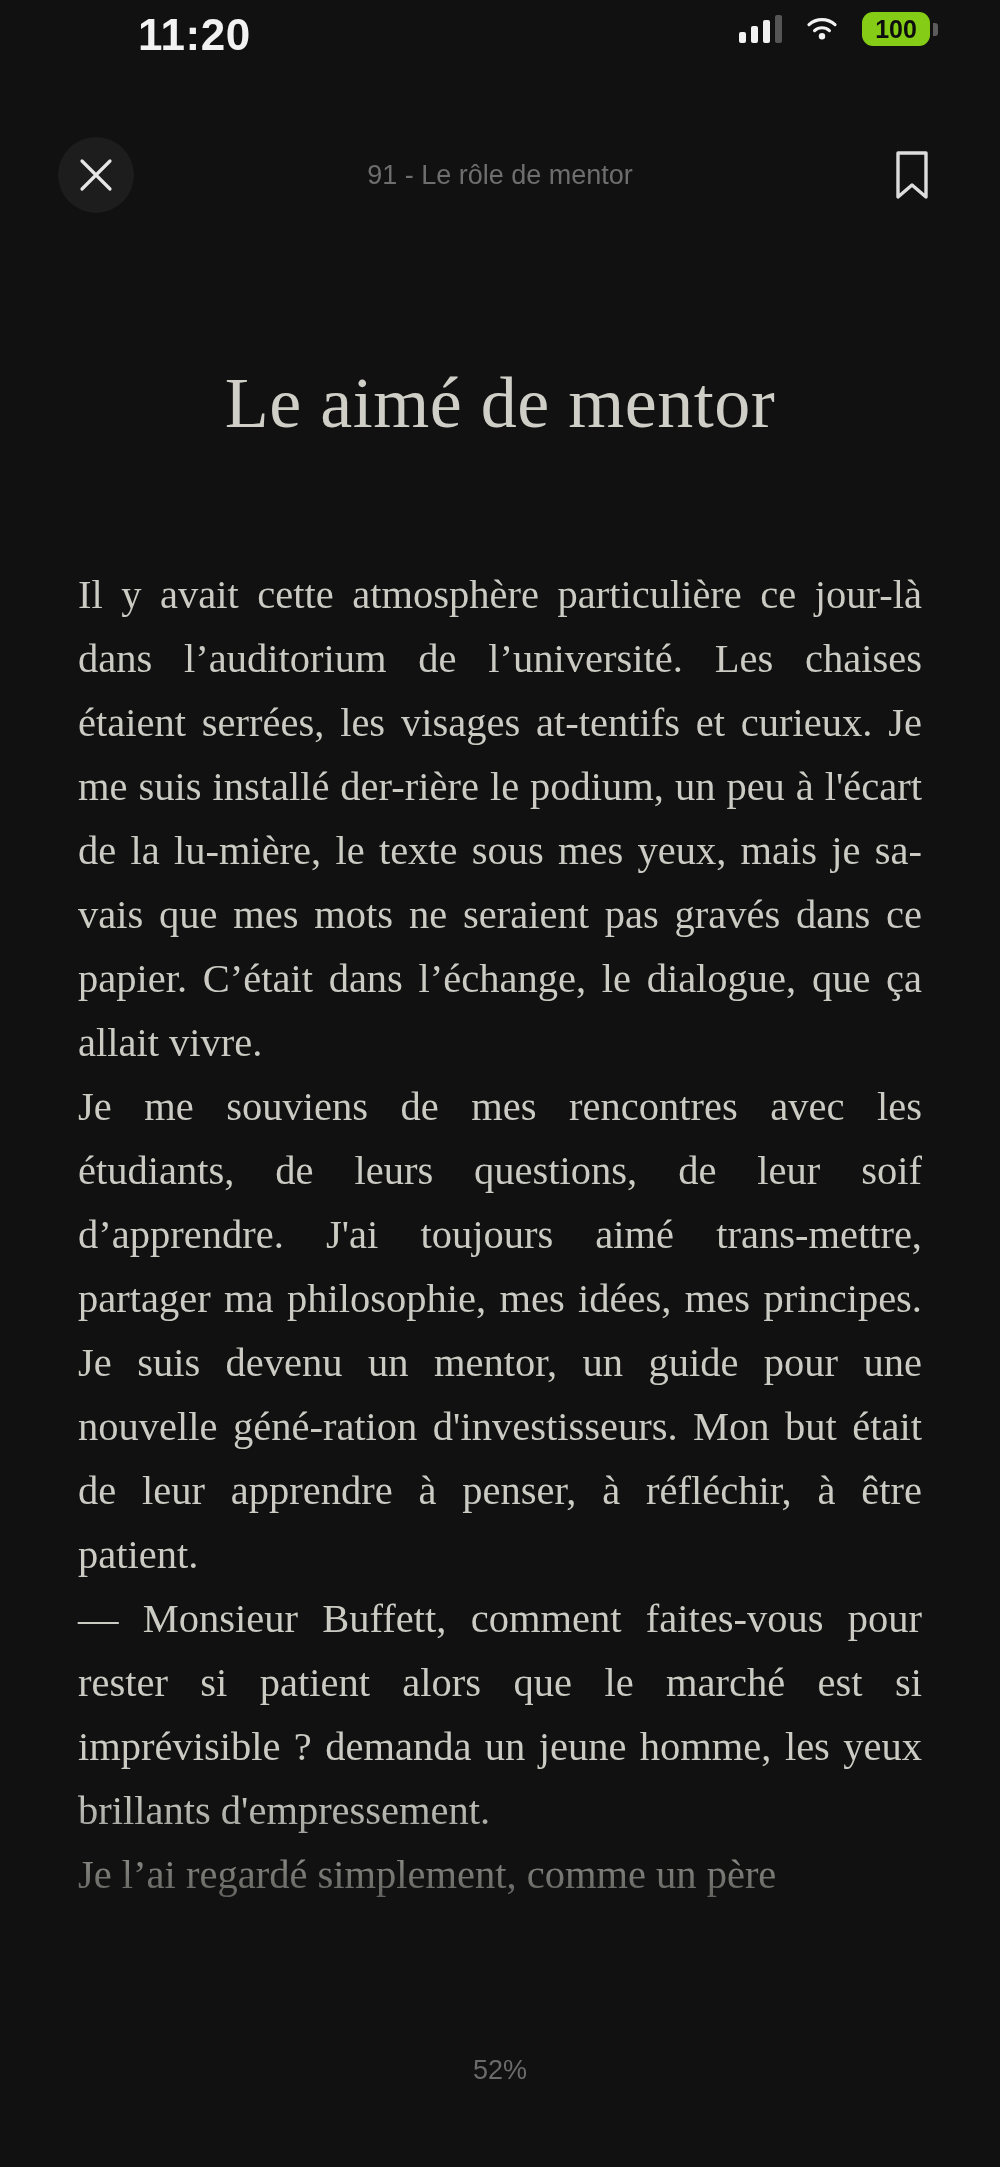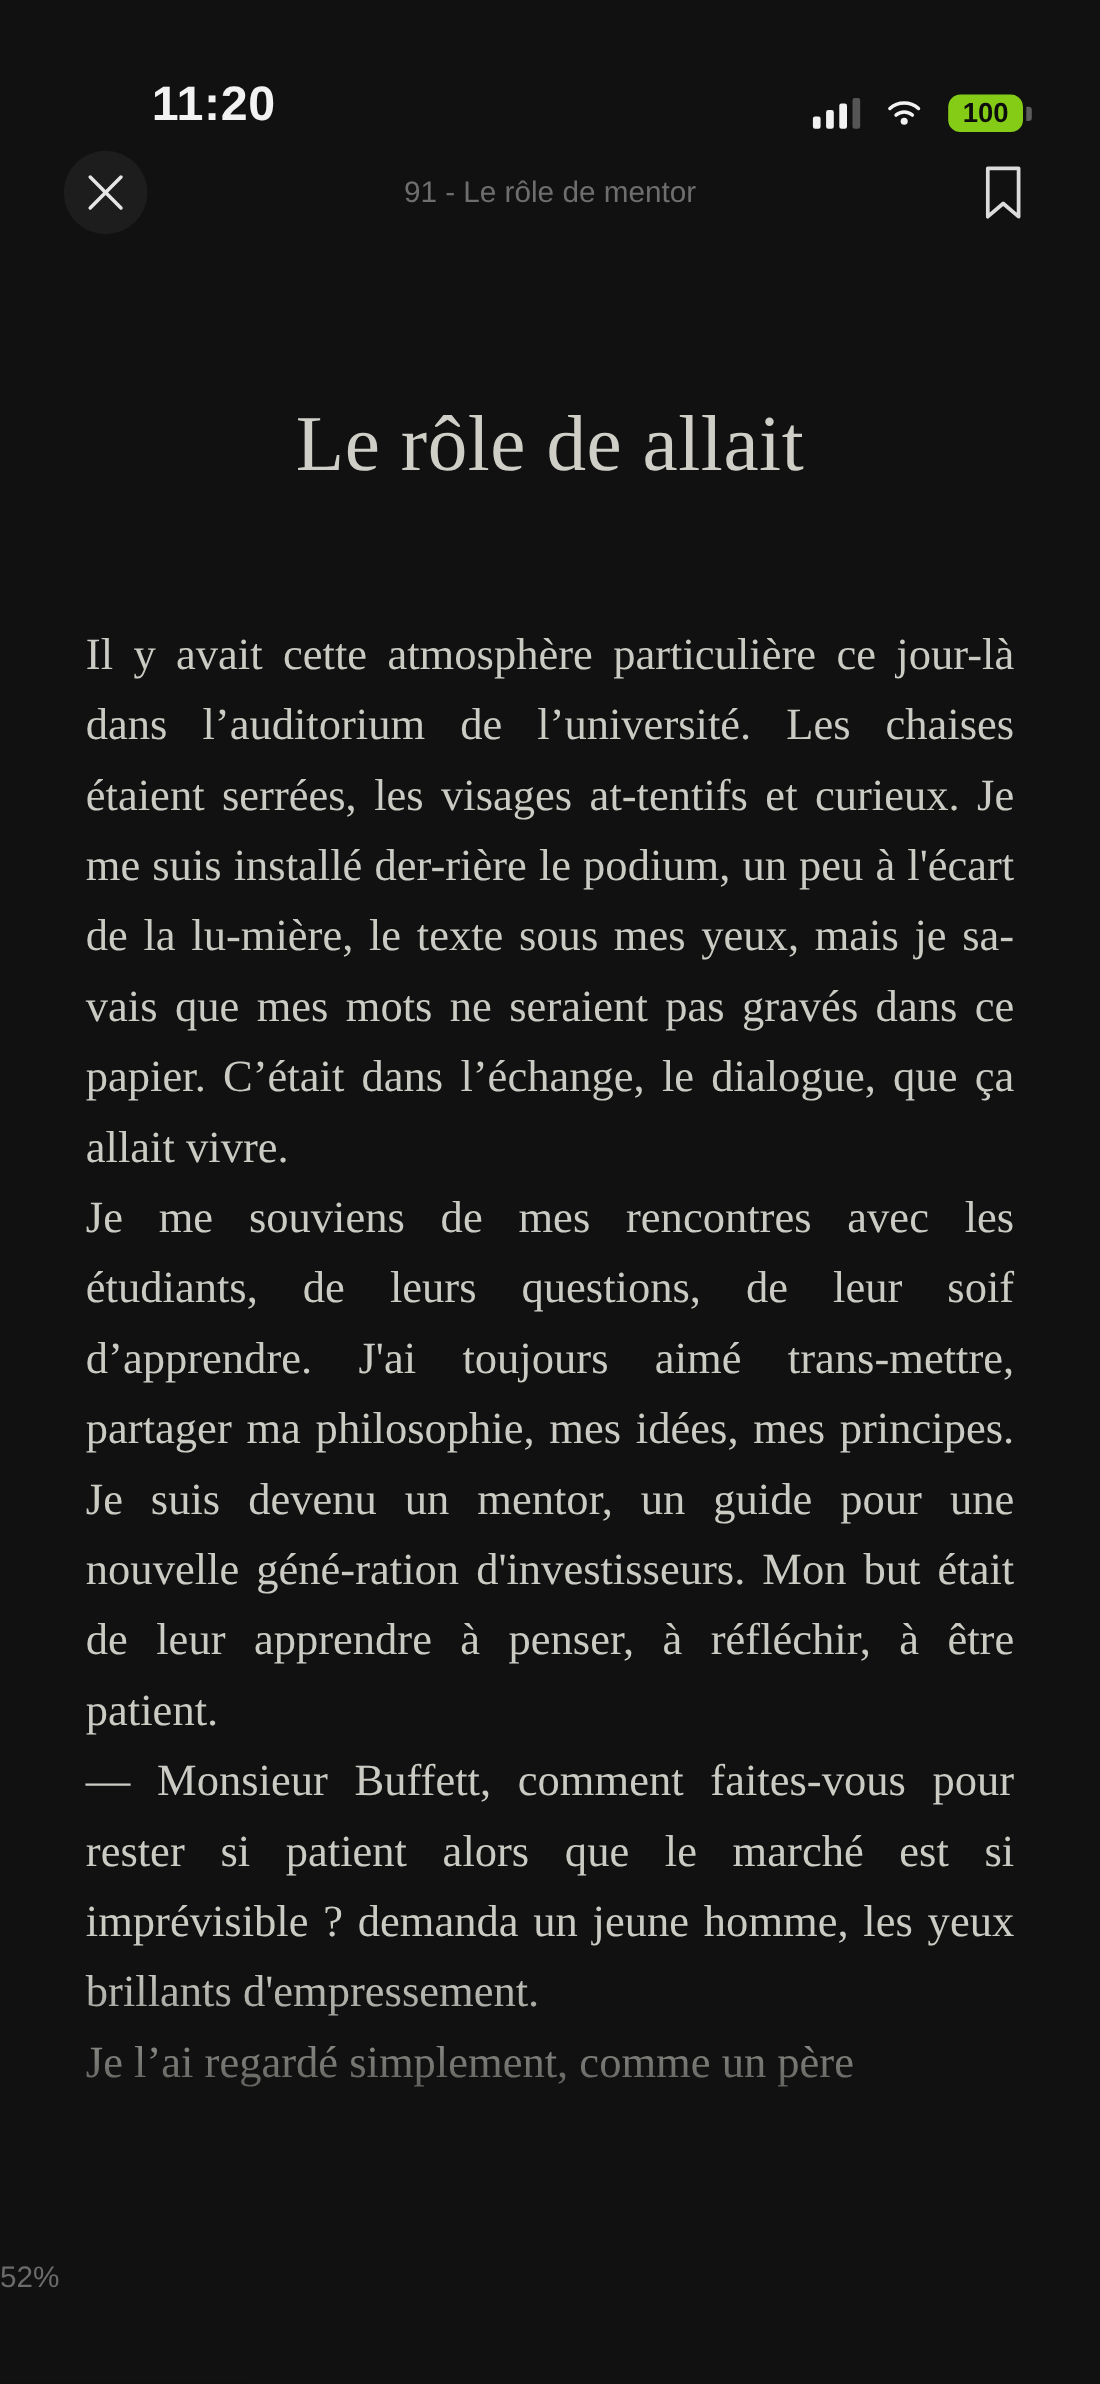--- a/index.html
+++ b/index.html
@@ -12,21 +12,21 @@
   body {
     font-family: "Liberation Sans", sans-serif;
     color: #d8d8d2;
     position: relative;
   }
 
   
   .status-bar {
     height: 120px;
     display: flex;
-    align-items: flex-end;
+    align-items: flex-start;
     justify-content: space-between;
     padding: 0 62px 0 0;
     position: relative;
   }
   .status-time {
     font-size: 44px;
     font-weight: 600;
     color: #f2f2f2;
     letter-spacing: 0.5px;
     margin-left: 138px;
@@ -162,21 +162,21 @@
   }
 
   
   .footer {
     position: absolute;
     left: 0; right: 0;
     bottom: 0;
     height: 130px;
     display: flex;
     align-items: flex-start;
-    justify-content: flex-start;
+    justify-content: center;
     padding-top: 18px;
   }
   .progress-label {
     font-size: 27px;
     color: #6b6b6b;
   }
 </style>
 </head>
 <body>
 
@@ -210,21 +210,21 @@
   <div class="nav-title">91 - Le rôle de mentor</div>
   <div class="bookmark-btn">
     <svg viewBox="0 0 40 50">
       <path d="M6 3 H34 V47 L20 35 L6 47 Z" fill="none" stroke="#dcdcdc" stroke-width="3.4" stroke-linejoin="round"></path>
     </svg>
   </div>
 </div>
 
 <div class="reader-wrap">
   <div class="reader">
-    <h1 class="chapter-title">Le rôle de allait</h1>
+    <h1 class="chapter-title">Le aimé de mentor</h1>
     <div class="body-text">
       <p>Il y avait cette atmosphère particulière ce jour-là dans l’auditorium de l’université. Les chaises étaient serrées, les visages at-tentifs et curieux. Je me suis installé der-rière le podium, un peu à l'écart de la lu-mière, le texte sous mes yeux, mais je sa-vais que mes mots ne seraient pas gravés dans ce papier. C’était dans l’échange, le dialogue, que ça allait vivre.</p>
       <p>Je me souviens de mes rencontres avec les étudiants, de leurs questions, de leur soif d’apprendre. J'ai toujours aimé trans-mettre, partager ma philosophie, mes idées, mes principes. Je suis devenu un mentor, un guide pour une nouvelle géné-ration d'investisseurs. Mon but était de leur apprendre à penser, à réfléchir, à être patient.</p>
       <p>— Monsieur Buffett, comment faites-vous pour rester si patient alors que le marché est si imprévisible ? demanda un jeune homme, les yeux brillants d'empressement.</p>
       <p>Je l’ai regardé simplement, comme un père</p>
     </div>
   </div>
   <div class="fade-mask"></div>
 </div>
 

